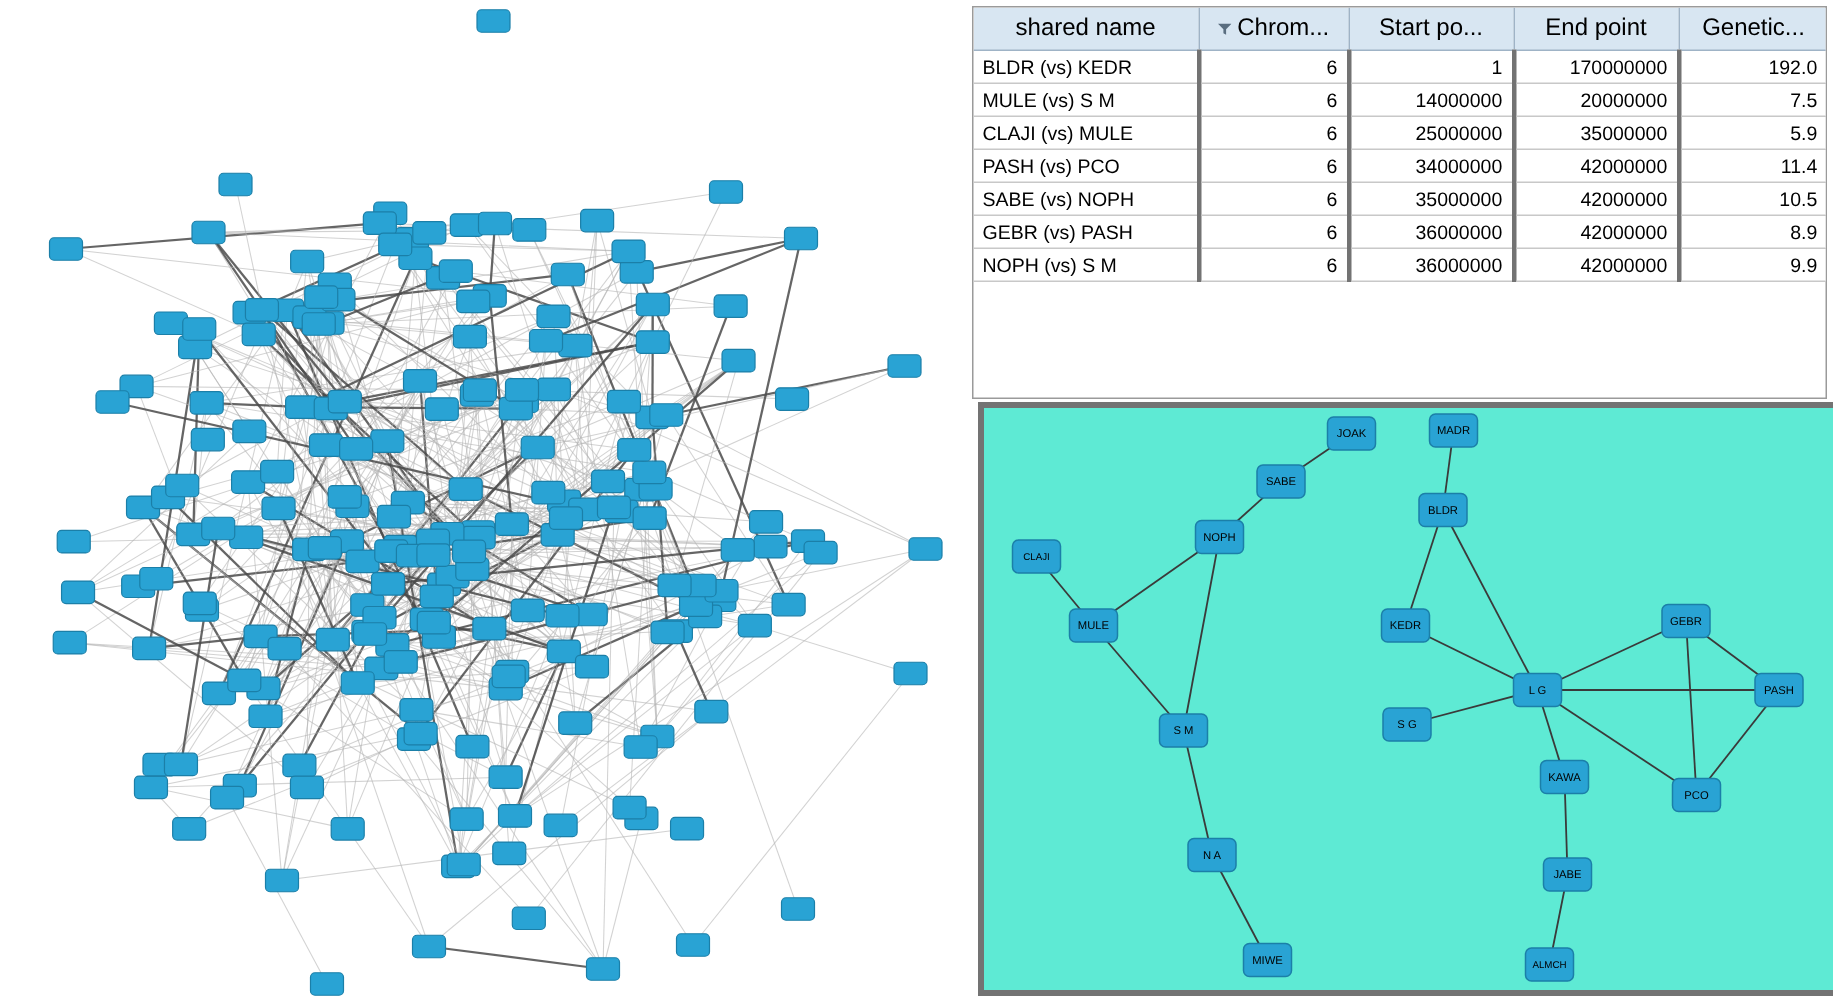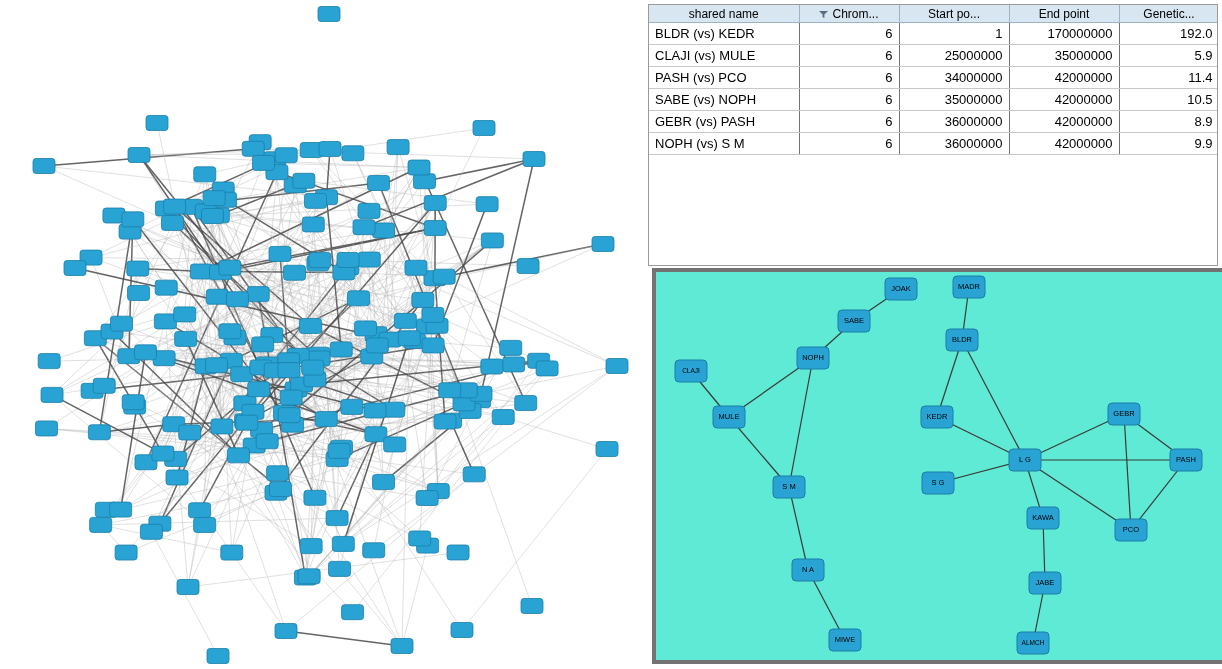--- a/index.html
+++ b/index.html
@@ -45,38 +45,38 @@
     width: 100%;
     font-size: 13px;
     color: #000000;
     table-layout: fixed;
   }
   table.datatable th {
     background: #d8e6f2;
     border-right: 1px solid #9fb3c6;
     border-bottom: 1px solid #9fb3c6;
     font-weight: normal;
-    font-size: 12px;
-    height: 17px;
+    font-size: 16px;
+    height: 28px;
     padding: 0 2px;
     text-align: center;
     white-space: nowrap;
     overflow: hidden;
   }
   table.datatable th.col-name { text-align: center; }
   table.datatable th .filter-icon {
     display: inline-block;
     width: 9px;
     height: 9px;
     margin-right: 4px;
     vertical-align: -1px;
     color: #5a6e80;
   }
   table.datatable td {
-    border-right: 1px solid #737373;
+    border-right: 3px solid #737373;
     border-bottom: 1px solid #c8c8c8;
     height: 21px;
     padding: 0 6px;
     white-space: nowrap;
     overflow: hidden;
     font-size: 13px;
     background: #ffffff;
   }
   table.datatable td.num { text-align: right; }
   table.datatable td.name { text-align: left; }
@@ -836,20 +836,27 @@
       </thead>
       <tbody id="table-body">
           <tr>
             <td class="name">BLDR (vs) KEDR</td>
             <td class="num">6</td>
             <td class="num">1</td>
             <td class="num">170000000</td>
             <td class="num">192.0</td>
           </tr>
           <tr>
+            <td class="name">MULE (vs) S M</td>
+            <td class="num">6</td>
+            <td class="num">14000000</td>
+            <td class="num">20000000</td>
+            <td class="num">7.5</td>
+          </tr>
+          <tr>
             <td class="name">CLAJI (vs) MULE</td>
             <td class="num">6</td>
             <td class="num">25000000</td>
             <td class="num">35000000</td>
             <td class="num">5.9</td>
           </tr>
           <tr>
             <td class="name">PASH (vs) PCO</td>
             <td class="num">6</td>
             <td class="num">34000000</td>

